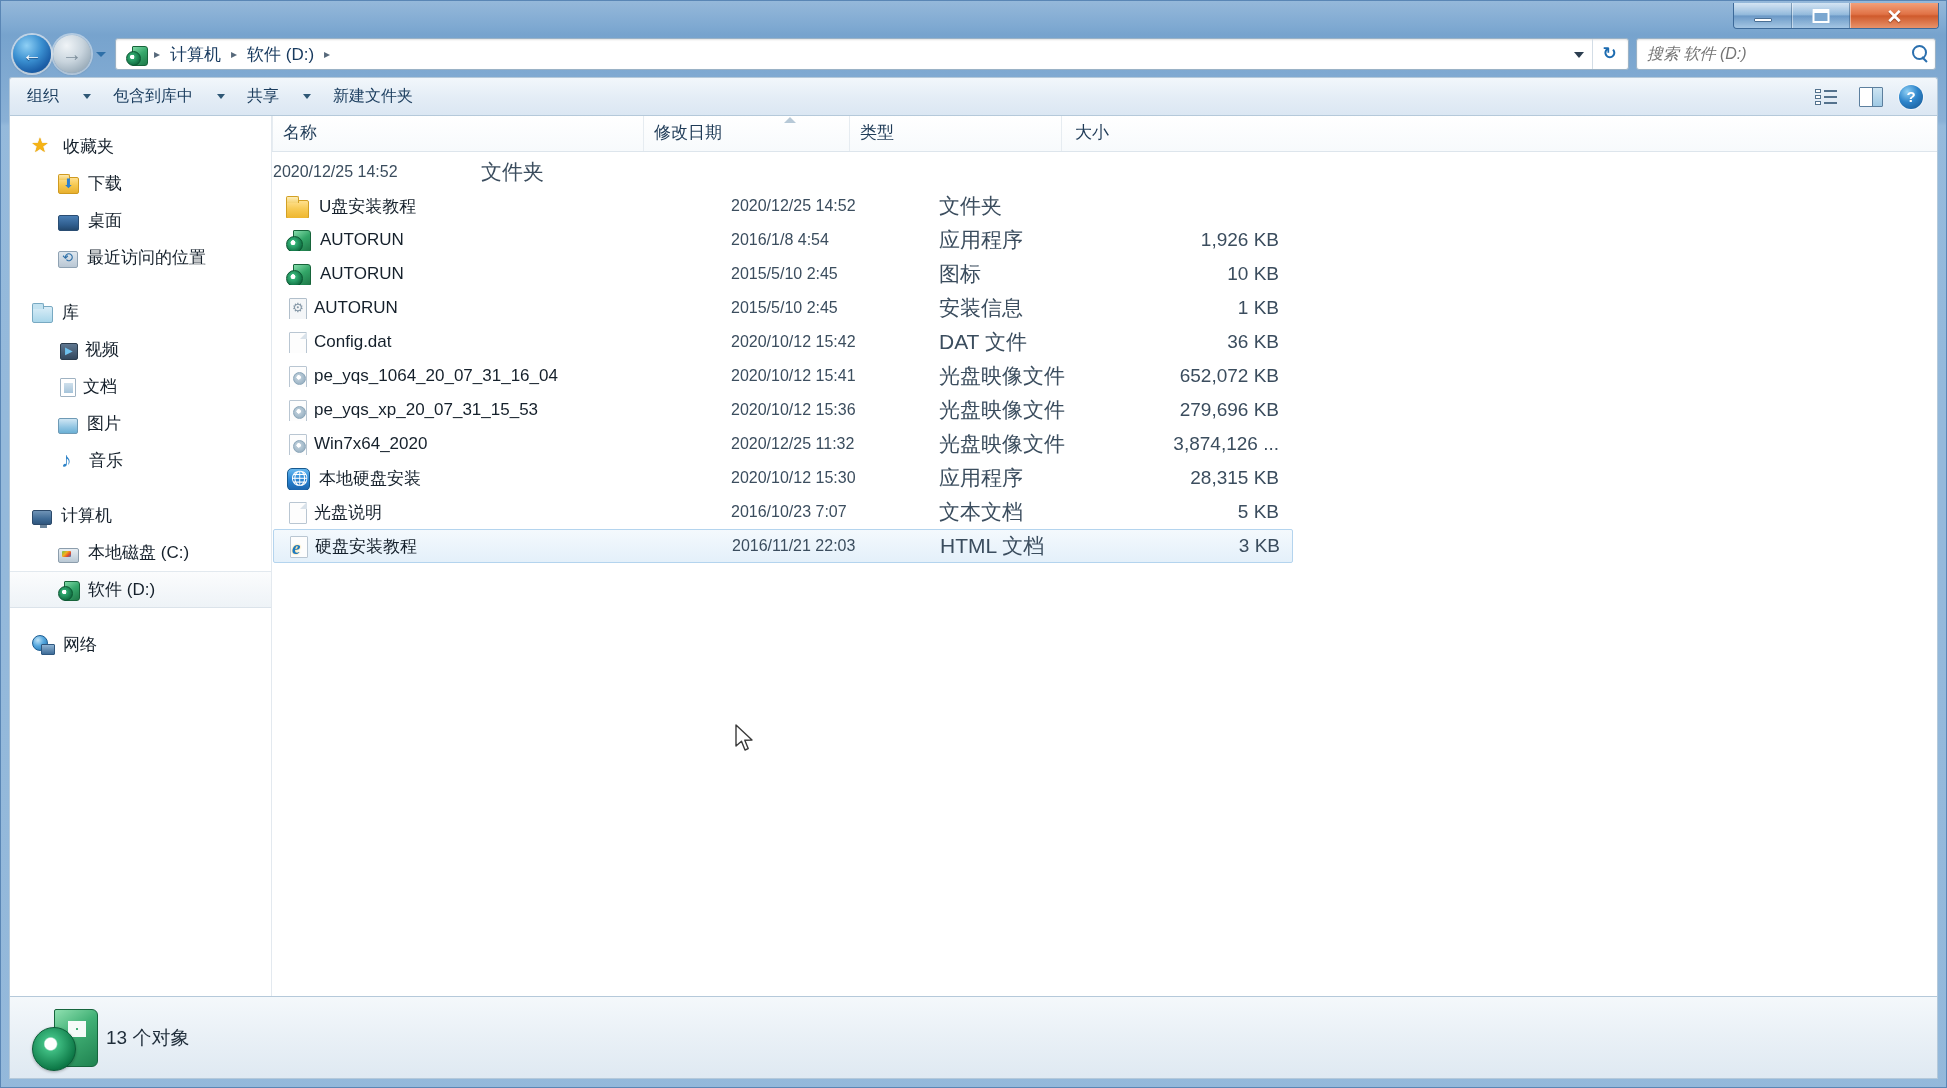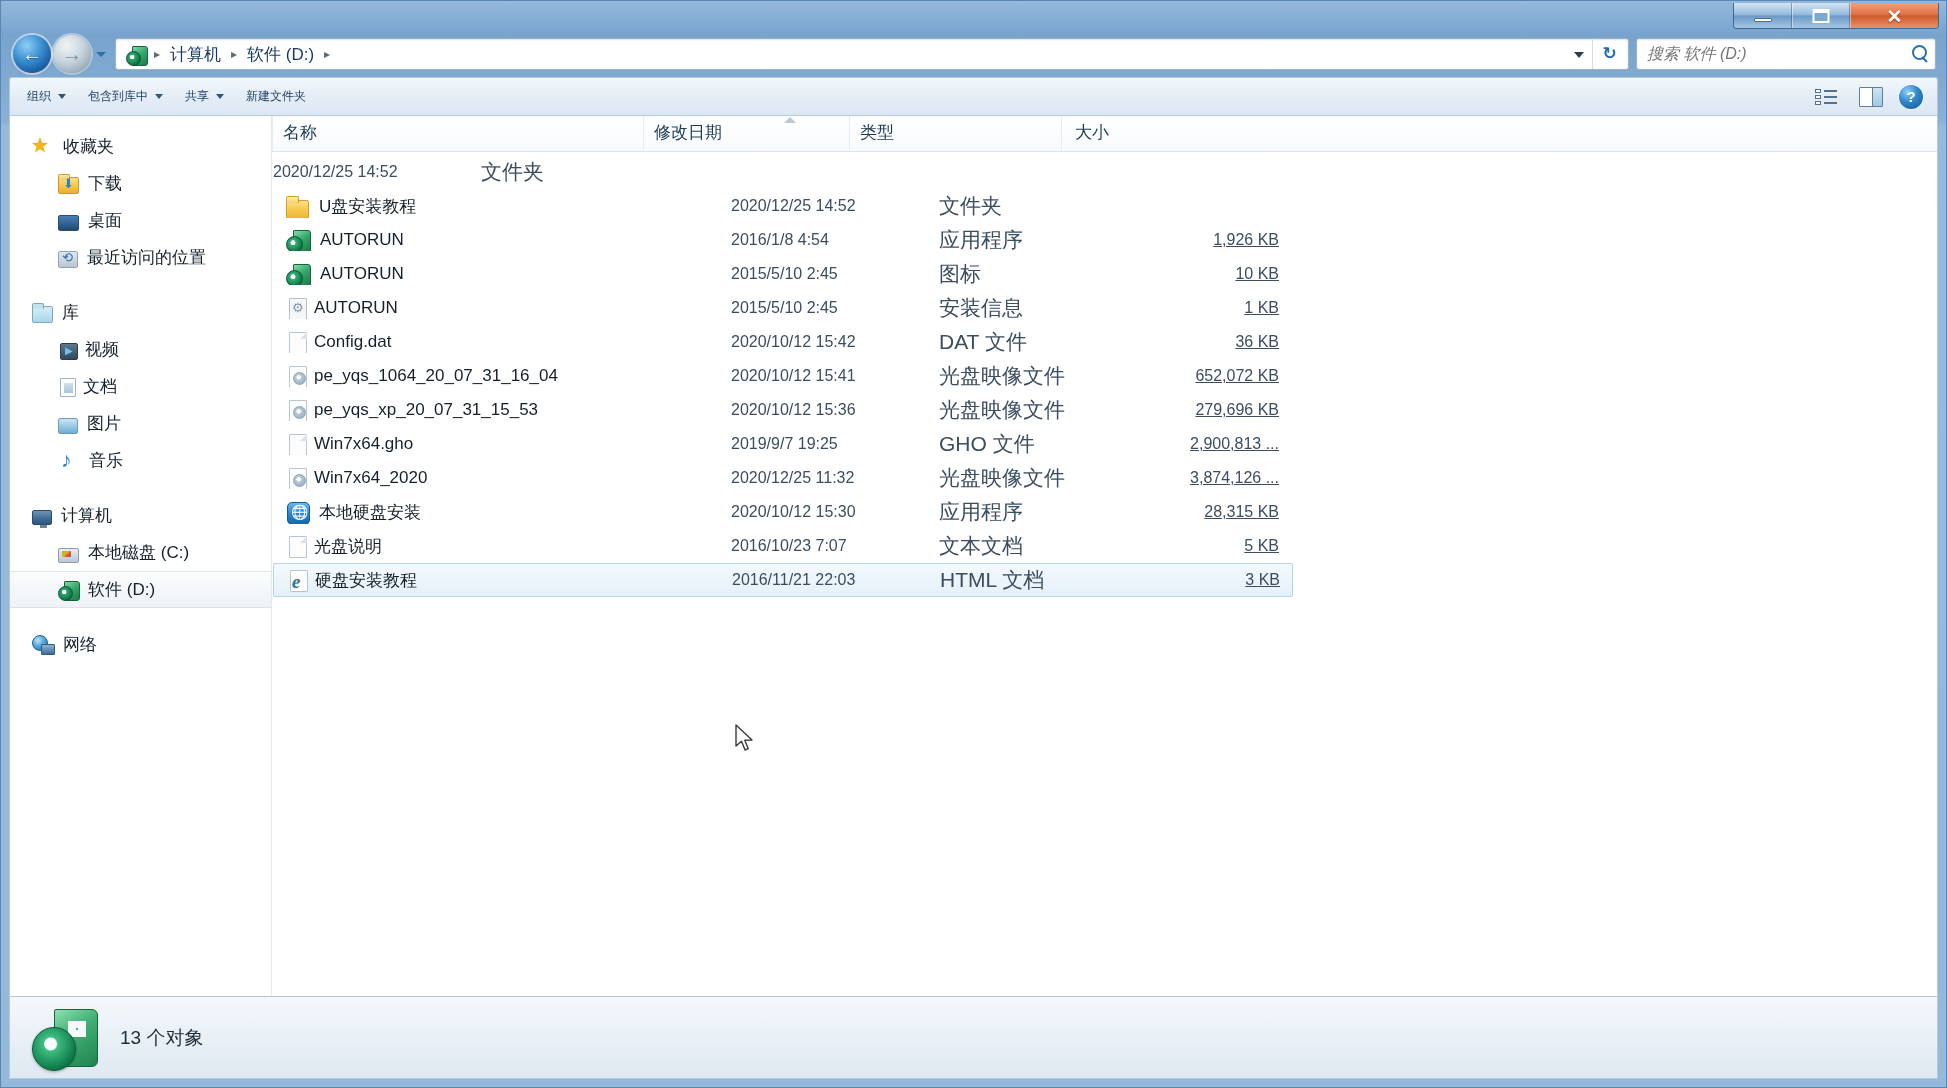--- a/index.html
+++ b/index.html
@@ -185,22 +185,22 @@
     height: 38px; flex: none;
     margin: 0 8px;
     background: linear-gradient(180deg,#f2f7fb 0%, #e4edf6 52%, #dbe7f3 100%);
     border: 1px solid #b5c9da;
     border-bottom: none;
     border-radius: 3px 3px 0 0;
     display: flex; align-items: center;
     padding: 0 6px;
   }
   .cmd {
-    font-size: 12px; color: #1b3d5e; padding: 5px 11px;
-    display: flex; align-items: center; gap: 7px;
+    font-size: 16px; color: #1b3d5e; padding: 5px 11px;
+    display: flex; align-items: center; gap: 24px;
     border-radius: 3px; cursor: default; white-space: nowrap;
   }
   .cmd .caret {
     border-left: 4px solid transparent; border-right: 4px solid transparent;
     border-top: 5px solid #2f5876; display:inline-block;
   }
   .cmd-spacer { flex: 1 1 auto; }
   .cmd-icon { padding: 4px 8px; display:flex; align-items:center; gap:6px; cursor: default; }
   .viewicon { width: 22px; height: 18px; position: relative; }
   .viewicon .bx { position:absolute; left:0; width:6px; height:4px; border:1px solid #54728d; background:#fff; }
@@ -383,21 +383,21 @@
     border-radius: 2px;
     height: 34px;
   }
   .cell-name {
     width: 458px; display: flex; align-items: center; gap: 10px;
     padding-left: 13px; font-size: 17px; color: #15202b;
     white-space: nowrap; overflow: hidden;
   }
   .cell-date { width: 208px; font-size: 16px; color: #3b4d5e; white-space: nowrap; }
   .cell-type { width: 212px; font-size: 21px; color: #3b4d5e; white-space: nowrap; }
-  .cell-size { width: 128px; font-size: 16px; color: #3b4d5e; text-align: right; white-space: nowrap; text-decoration: underline; }
+  .cell-size { width: 128px; font-size: 19px; color: #3b4d5e; text-align: right; white-space: nowrap; }
 
   .fico { width: 24px; height: 24px; flex: none; position: relative; }
   .fico-folder {
     background: linear-gradient(180deg,#ffe08d 0%, #f7cb56 45%, #eeb62f 100%);
     border: 1px solid #d2a024; border-radius: 2px;
     height: 19px; width: 23px; top: 3px;
   }
   .fico-folder::before {
     content:""; position:absolute; left:-1px; top:-5px; width: 11px; height: 6px;
     background: linear-gradient(180deg,#ffeeb6,#f5d271);
@@ -462,21 +462,21 @@
   }
 
   
   #statusbar {
     height: 82px; flex: none;
     margin: 0 8px 8px 8px;
     background: linear-gradient(180deg,#f4f8fb 0%, #e9f0f6 50%, #dfe9f2 100%);
     border: 1px solid #b5c9da;
     border-top: none;
     display: flex; align-items: center;
-    padding-left: 22px; gap: 22px;
+    padding-left: 22px; gap: 8px;
   }
   .status-icon { width: 66px; height: 66px; position: relative; flex: none; }
   .status-icon .sheet {
     position: absolute; left: 22px; top: 4px; width: 44px; height: 58px;
     background: linear-gradient(145deg,#8fe0b0 0%, #42b176 40%, #1f8250 100%);
     border: 1px solid #16663d;
     border-radius: 2px 6px 6px 2px;
   }
   .status-icon .flag {
     position: absolute; left: 36px; top: 16px; width: 18px; height: 16px;
@@ -736,29 +736,20 @@
         <div class="row">
           <div class="cell-name">
             <span class="fico fico-iso"></span>
             <span>pe_yqs_xp_20_07_31_15_53</span>
           </div>
           <div class="cell-date">2020/10/12 15:36</div>
           <div class="cell-type">光盘映像文件</div>
           <div class="cell-size">279,696 KB</div>
         </div>
 
-        <div class="row">
-          <div class="cell-name">
-            <span class="fico fico-sheet"></span>
-            <span>Win7x64.gho</span>
-          </div>
-          <div class="cell-date">2019/9/7 19:25</div>
-          <div class="cell-type">GHO 文件</div>
-          <div class="cell-size">2,900,813 ...</div>
-        </div>
 
         <div class="row">
           <div class="cell-name">
             <span class="fico fico-iso"></span>
             <span>Win7x64_2020</span>
           </div>
           <div class="cell-date">2020/12/25 11:32</div>
           <div class="cell-type">光盘映像文件</div>
           <div class="cell-size">3,874,126 ...</div>
         </div>

